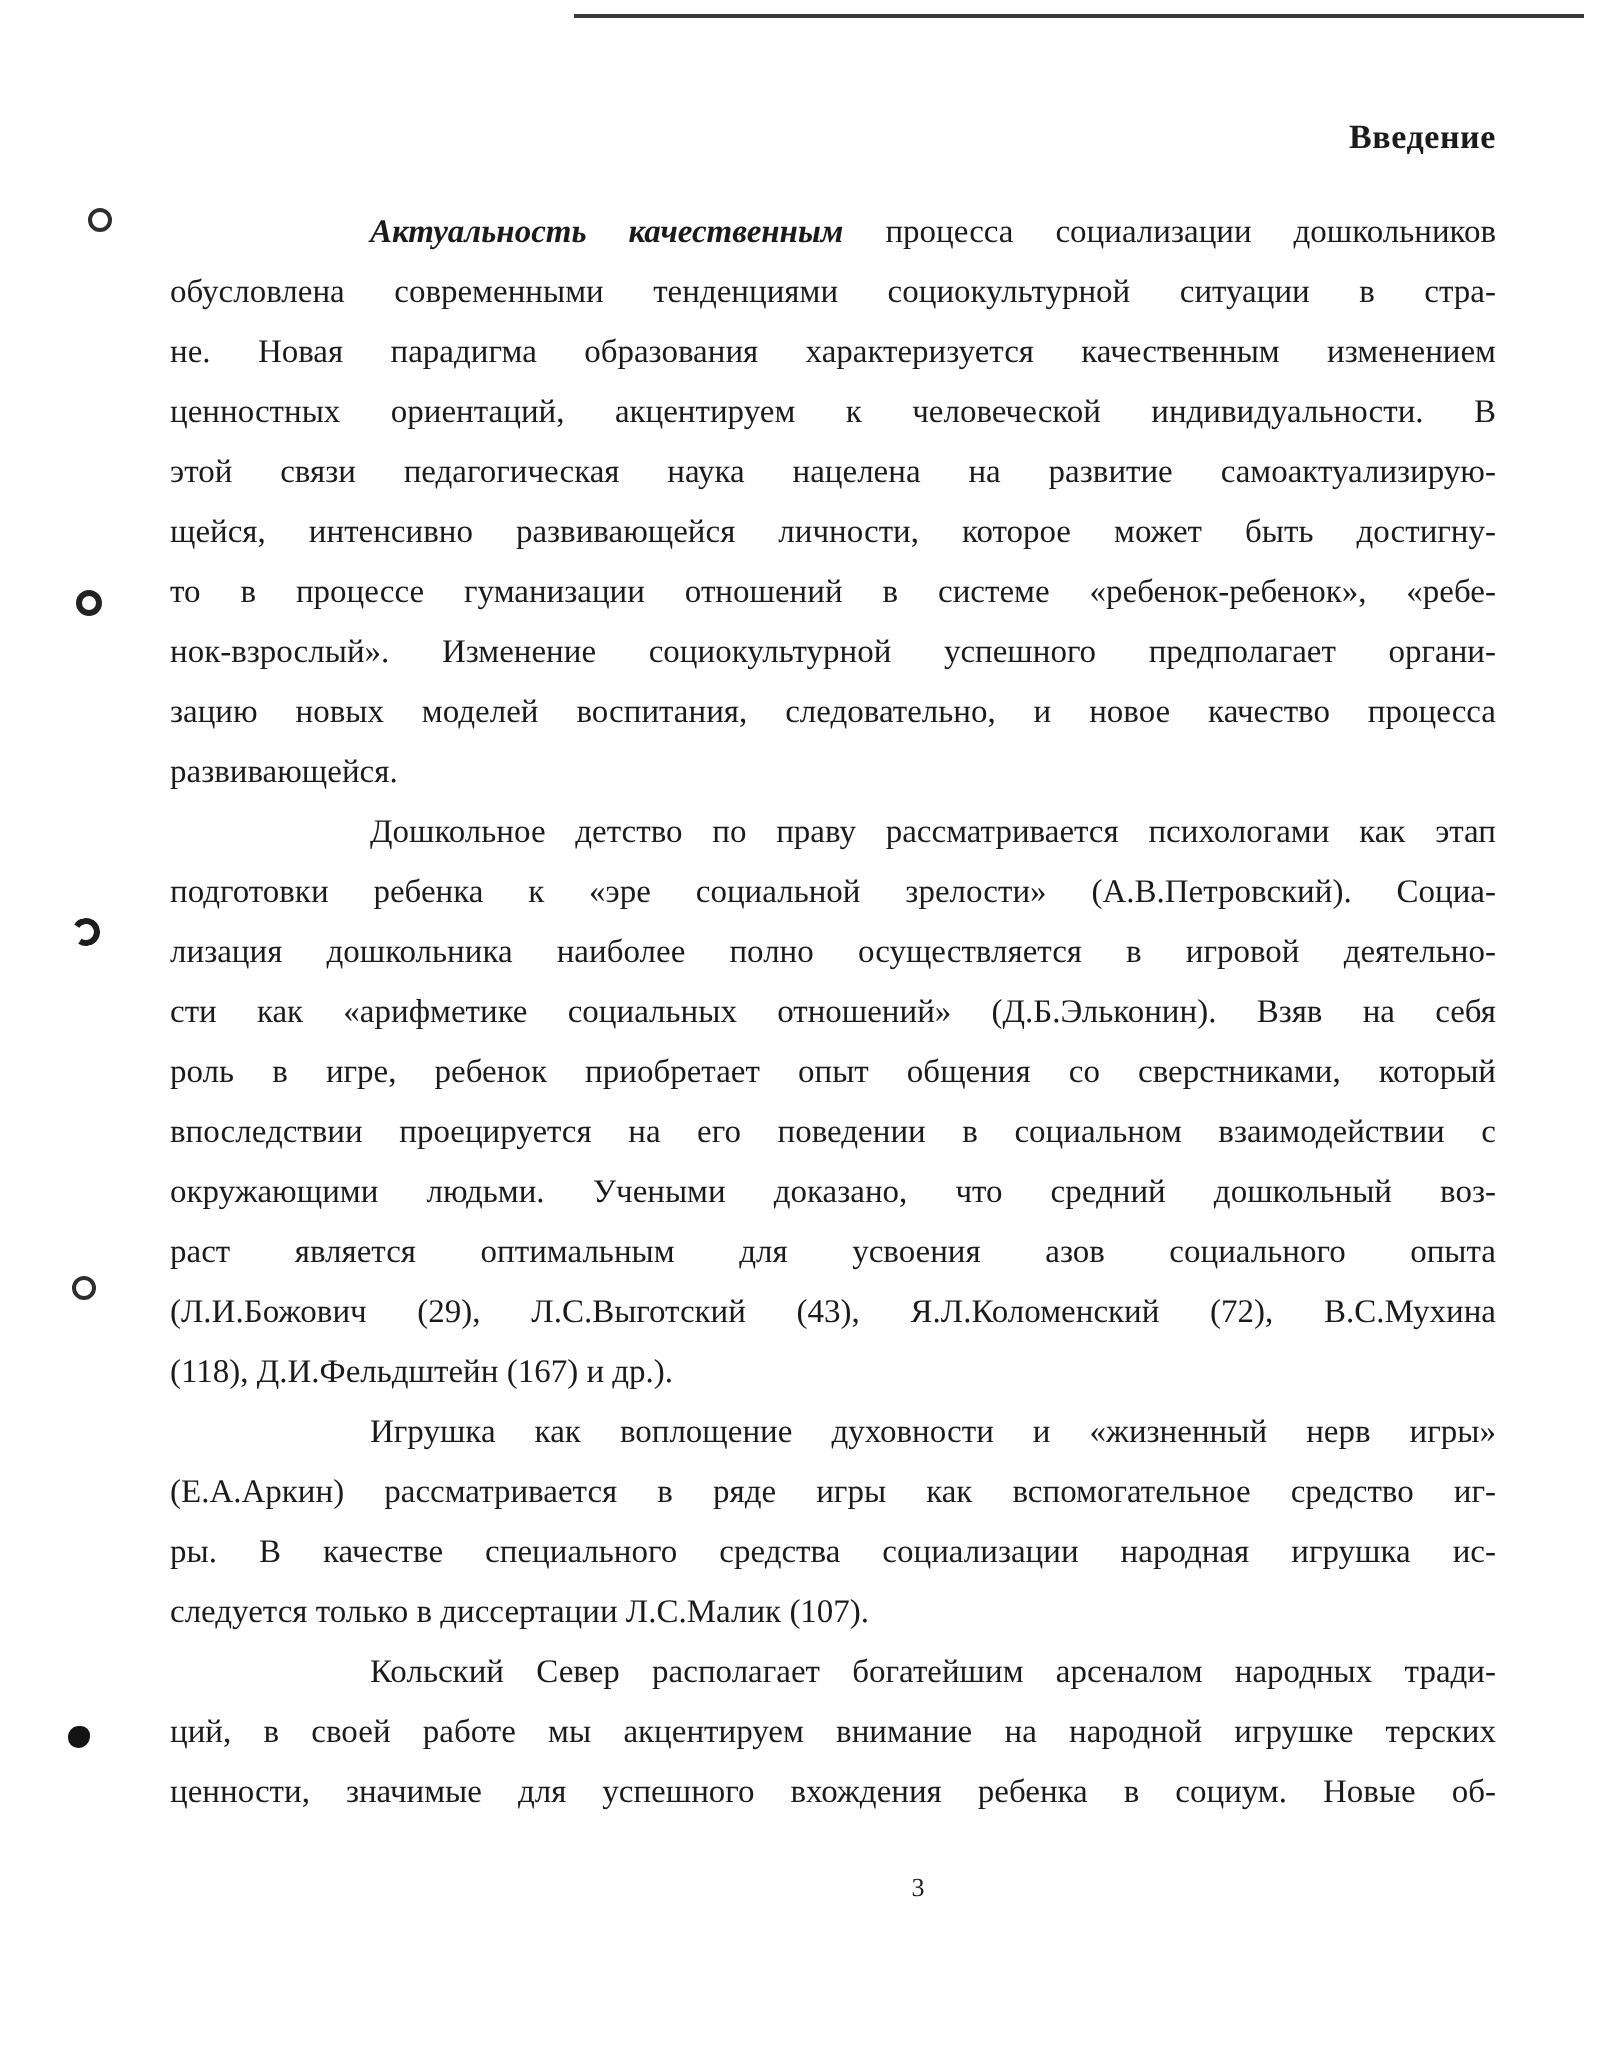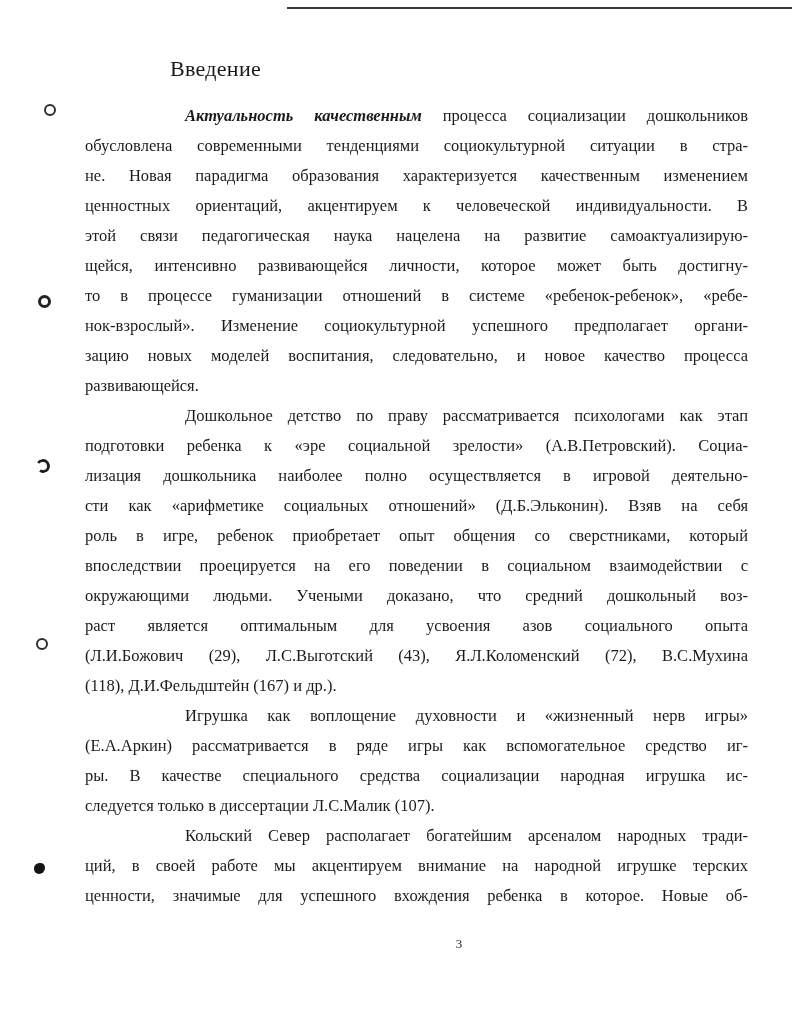--- a/index.html
+++ b/index.html
@@ -24,24 +24,24 @@
     height: 2px;
     background: #3a3a3a;
   }
   .content {
     position: absolute;
     left: 85px;
     top: 54px;
     width: 663px;
   }
   .doc-title {
-    font-weight: normal;
-    font-size: 22px;
+    font-weight: bold;
+    font-size: 17px;
     line-height: 30px;
-    text-align: left;
+    text-align: right;
     padding-left: 85px; 
     margin-bottom: 17px;
     letter-spacing: 0.3px;
   }
   .paragraph { margin: 0; }
   .line {
     font-size: 16.5px;
     line-height: 30px;
     text-align: justify;
     text-align-last: justify;
@@ -118,21 +118,21 @@
         </div>
         <div class="paragraph">
           <div class="line indent">Игрушка как воплощение духовности и «жизненный нерв игры»</div>
           <div class="line">(Е.А.Аркин) рассматривается в ряде игры как вспомогательное средство иг-</div>
           <div class="line">ры. В качестве  специального средства социализации  народная игрушка ис-</div>
           <div class="line last">следуется только в диссертации Л.С.Малик (107).</div>
         </div>
         <div class="paragraph">
           <div class="line indent">Кольский Север располагает богатейшим арсеналом народных тради-</div>
           <div class="line">ций, в своей работе  мы акцентируем внимание на народной игрушке терских</div>
-          <div class="line">ценности, значимые для успешного вхождения ребенка в которое. Новые об-</div>
+          <div class="line">ценности, значимые для успешного вхождения ребенка в социум. Новые об-</div>
         </div>
       </div>
     <div class="page-number">3</div>
   </div>
 <div class="artifact ring" style="left: 44px; top: 104px; width: 12px; height: 12px;"></div>
     <div class="artifact ring-bold" style="left: 38px; top: 295px; width: 13px; height: 13px;"></div>
     <div class="artifact open-ring" style="left: 36px; top: 459px; width: 14px; height: 14px;"></div>
     <div class="artifact ring" style="left: 36px; top: 638px; width: 12px; height: 12px;"></div>
     <div class="artifact blob" style="left: 34px; top: 863px; width: 11px; height: 11px;"></div>
   </div>

